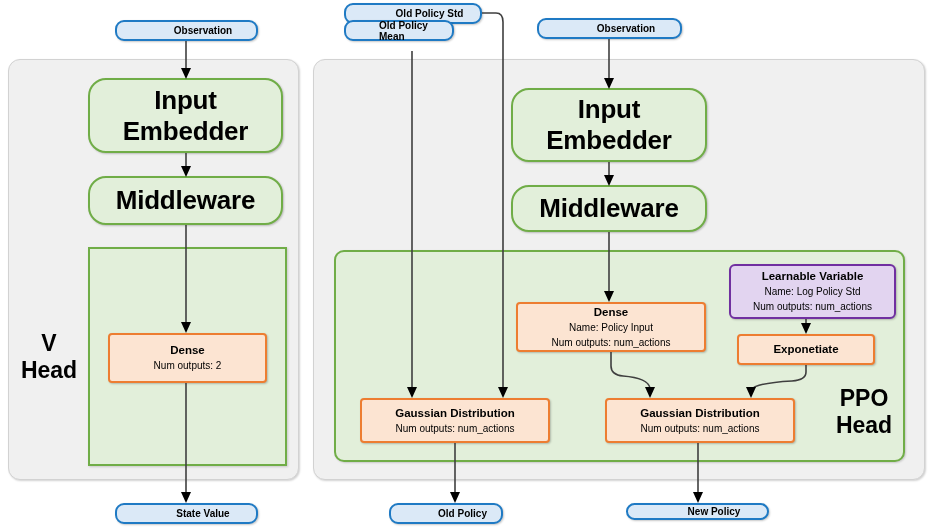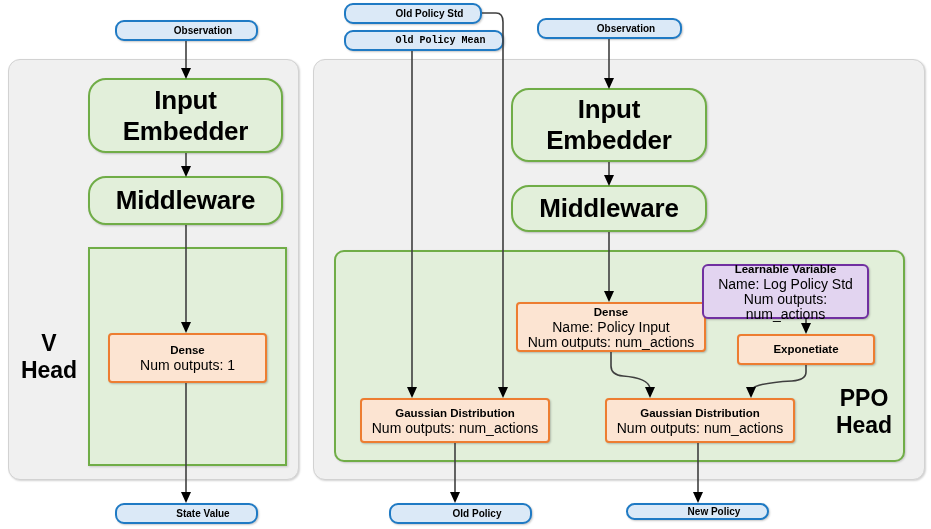--- a/index.html
+++ b/index.html
@@ -21,21 +21,21 @@
         align-items:center;justify-content:center;text-align:center;
         box-shadow:1px 1px 2px rgba(0,0,0,.22);}
 
   .node.green{background:#e2efda;border:2px solid #70ad47;border-radius:18px;}
   .node.green .title{font-size:26px;font-weight:bold;color:#000;letter-spacing:-.2px;}
 
   .node.orange{background:#fce4d2;border:2px solid #ed7d31;border-radius:4px;}
   .node.purple{background:#e2d4f0;border:2px solid #7030a0;border-radius:6px;}
 
   .node .hd{font-size:11.5px;font-weight:bold;color:#000;line-height:15px;}
-  .node .ln{font-size:14px;font-weight:normal;color:#000;line-height:15px;}
+  .node .ln{font-size:10px;font-weight:normal;color:#000;line-height:15px;}
 
   
   .blue-box{position:absolute;box-sizing:border-box;background:#dbe9f7;
             border:2px solid #1f7ac4;border-radius:9px;
             display:flex;align-items:center;justify-content:center;
             font-size:10px;font-weight:bold;color:#000;
             box-shadow:1px 1px 2px rgba(0,0,0,.22);padding-left:33px;}
 
   
   .head-caption{position:absolute;font-size:23px;font-weight:bold;color:#000;
@@ -60,52 +60,52 @@
 
   <div class="head-caption" style="left:14px;top:330px;width:70px;">V
 Head</div>
   <div class="head-caption" style="left:828px;top:385px;width:72px;">PPO
 Head</div>
 
   <div class="blue-box" style="left:115px;top:20px;width:143px;height:21px;">Observation</div>
 
   <div class="blue-box" style="left:344px;top:3px;width:138px;height:21px;">Old Policy Std</div>
 
-  <div class="blue-box" style="left:344px;top:30px;width:160px;height:21px;font-family:Liberation Mono, monospace;">Old Policy Mean</div>
+  <div class="blue-box" style="left:344px;top:20px;width:110px;height:21px;">Old Policy Mean</div>
 
   <div class="blue-box" style="left:537px;top:18px;width:145px;height:21px;">Observation</div>
 
   <div class="node green" style="left:88px;top:78px;width:195px;height:75px;">
     <span class="title">Input Embedder</span>
   </div>
 
   <div class="node green" style="left:88px;top:176px;width:195px;height:49px;">
     <span class="title">Middleware</span>
   </div>
 
   <div class="node orange" style="left:108px;top:333px;width:159px;height:50px;">
     <span class="hd">Dense</span>
-    <span class="ln">Num outputs: 1</span>
+    <span class="ln">Num outputs: 2</span>
   </div>
 
   <div class="node green" style="left:511px;top:88px;width:196px;height:74px;">
     <span class="title">Input Embedder</span>
   </div>
 
   <div class="node green" style="left:511px;top:185px;width:196px;height:47px;">
     <span class="title">Middleware</span>
   </div>
 
   <div class="node orange" style="left:516px;top:302px;width:190px;height:50px;">
     <span class="hd">Dense</span>
     <span class="ln">Name: Policy Input</span>
     <span class="ln">Num outputs: num_actions</span>
   </div>
 
-  <div class="node purple" style="left:702px;top:264px;width:167px;height:55px;align-items:center;">
+  <div class="node purple" style="left:729px;top:264px;width:167px;height:55px;align-items:center;">
     <span class="hd">Learnable Variable</span>
     <span class="ln">Name: Log Policy Std</span>
     <span class="ln">Num outputs: num_actions</span>
   </div>
 
   <div class="node orange" style="left:737px;top:334px;width:138px;height:31px;">
     <span class="hd">Exponetiate</span>
   </div>
 
   <div class="node orange" style="left:360px;top:398px;width:190px;height:45px;">
@@ -113,21 +113,21 @@
     <span class="ln">Num outputs: num_actions</span>
   </div>
 
   <div class="node orange" style="left:605px;top:398px;width:190px;height:45px;">
     <span class="hd">Gaussian Distribution</span>
     <span class="ln">Num outputs: num_actions</span>
   </div>
 
   <div class="blue-box" style="left:115px;top:503px;width:143px;height:21px;">State Value</div>
 
-  <div class="blue-box" style="left:389px;top:503px;width:143px;height:21px;">Old Policy</div>
+  <div class="blue-box" style="left:389px;top:503px;width:114px;height:21px;">Old Policy</div>
 
   <div class="blue-box" style="left:626px;top:503px;width:143px;height:17px;">New Policy</div>
 
   <svg id="wires" viewBox="0 0 931 529" width="931" height="529">
 
     <line x1="186" y1="41" x2="186" y2="71"></line>
     <polygon points="186,79 181,68 191,68"></polygon>
 
     <line x1="186" y1="153" x2="186" y2="169"></line>
     <polygon points="186,177 181,166 191,166"></polygon>

